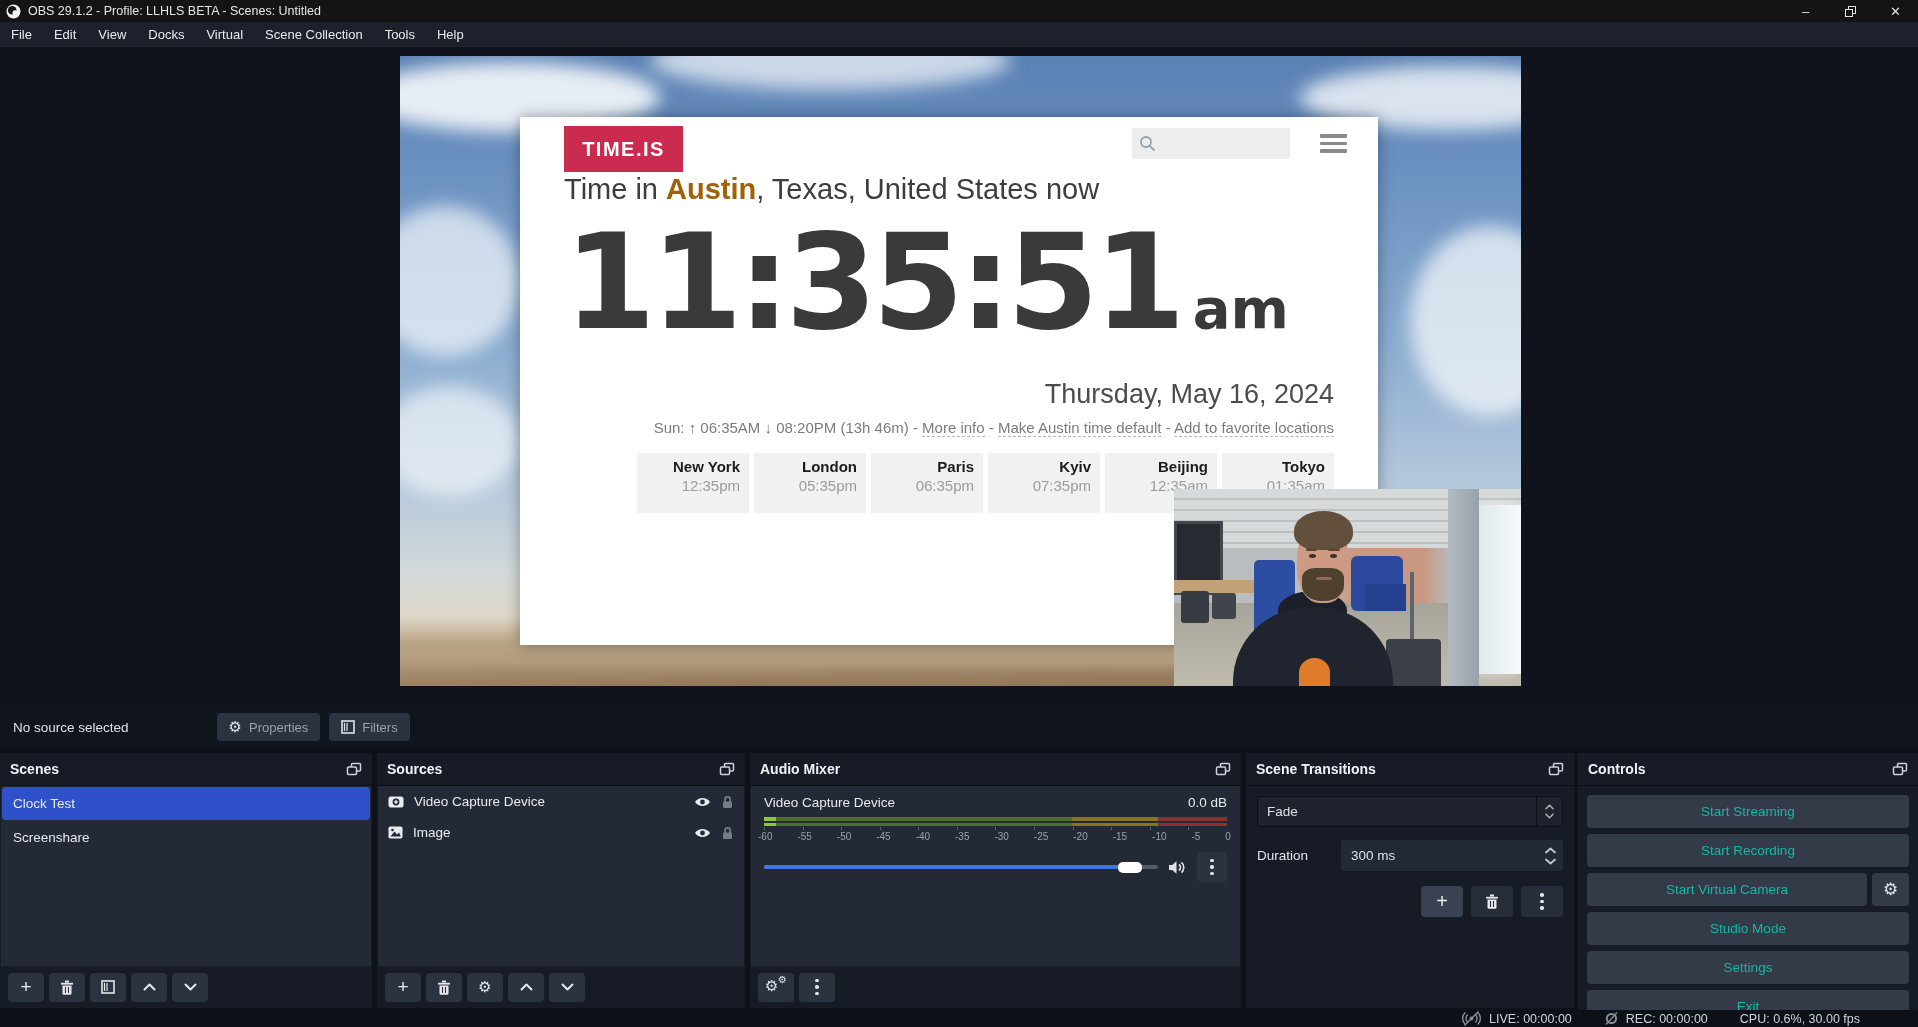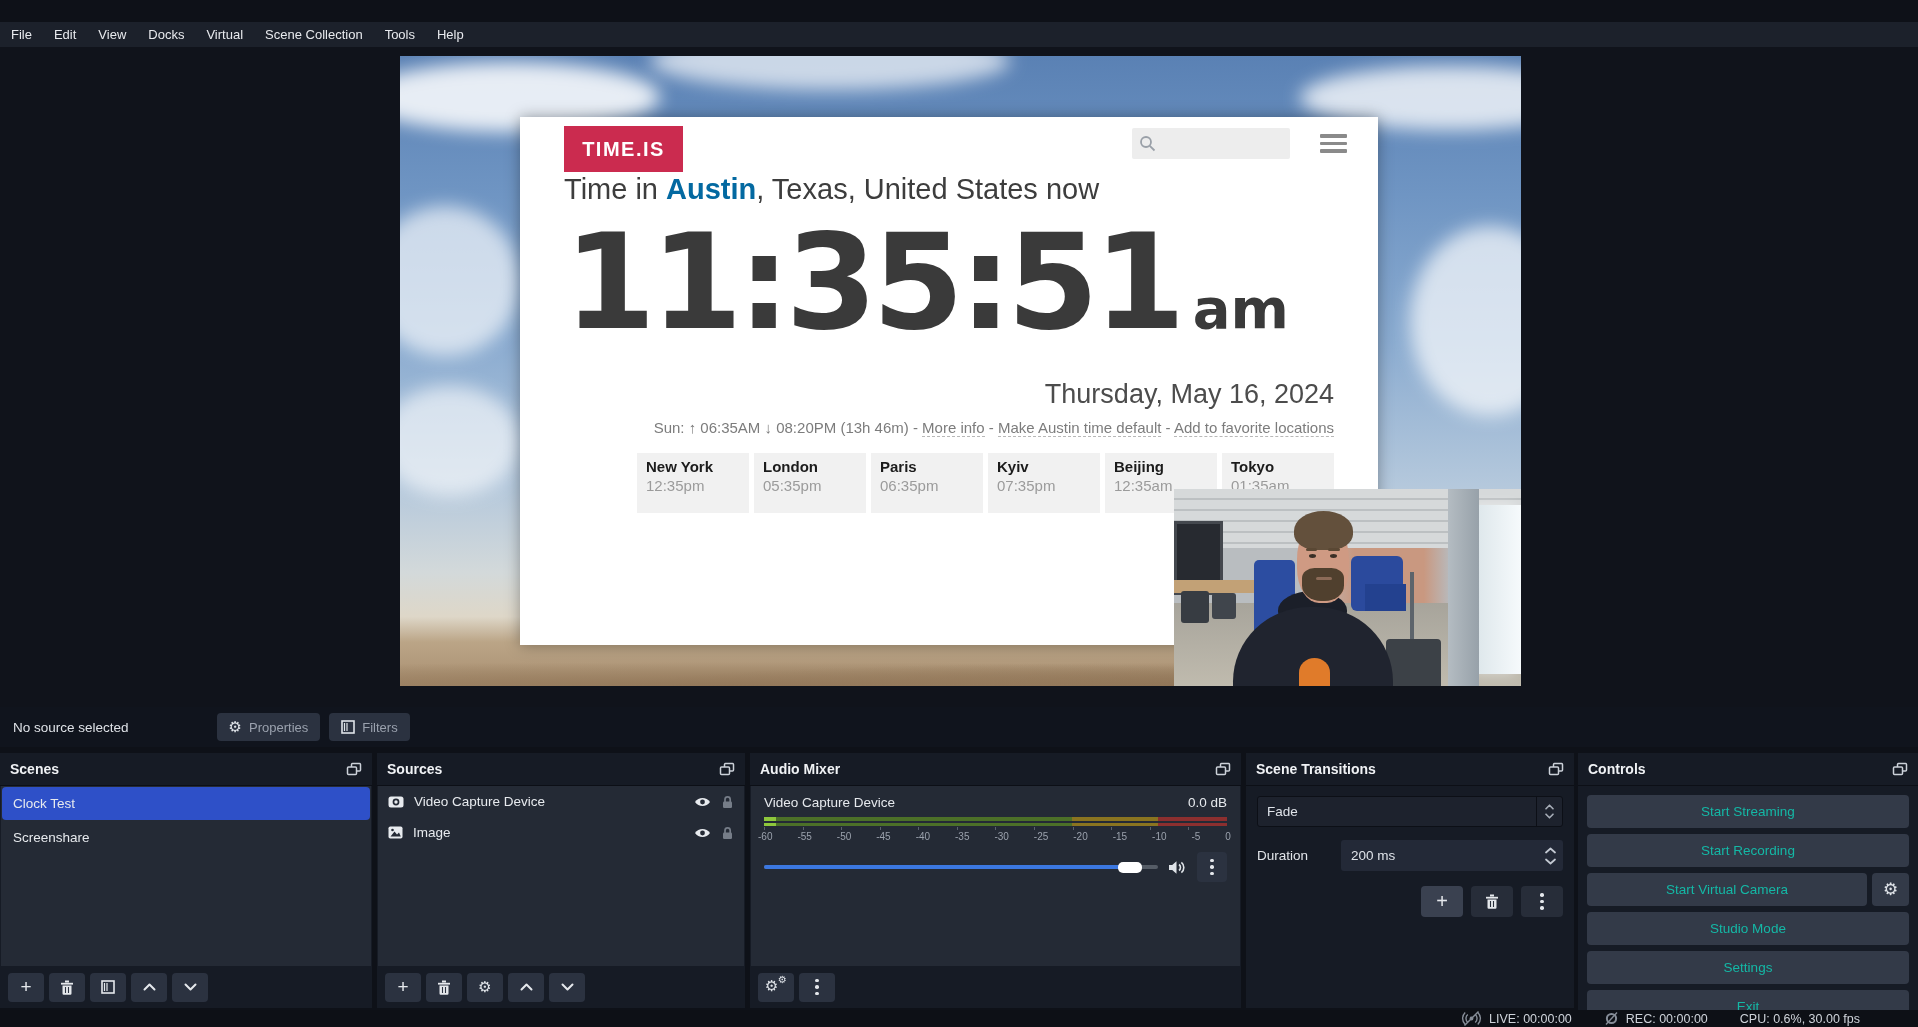--- a/index.html
+++ b/index.html
@@ -30,29 +30,29 @@
   .dune { position:absolute; bottom:0; width:100%; height:34px; background:radial-gradient(120% 120% at 30% 100%, #93785a 0%, rgba(147,120,90,0) 60%), radial-gradient(100% 130% at 75% 100%, #8d7254 0%, rgba(141,114,84,0) 55%); }
 
   
   .webpage { position:absolute; left:120px; top:61px; width:858px; height:528px; background:#fff; box-shadow:0 0 14px rgba(0,0,0,.35); color:#3d3d3d; }
   .ti-logo { position:absolute; left:44px; top:9px; width:119px; height:46px; background:#cb2b4f; color:#fff; display:flex; align-items:center; justify-content:center; font-size:20px; font-weight:bold; letter-spacing:1.5px; }
   .ti-search { position:absolute; left:612px; top:11px; width:158px; height:31px; background:#ededed; border:none; border-radius:2px; display:flex; align-items:center; padding-left:7px; }
   .ti-search input { border:none; background:transparent; outline:none; width:120px; font-size:14px; }
   .ti-burger { position:absolute; left:800px; top:17px; width:27px; display:flex; flex-direction:column; gap:4px; }
   .ti-burger div { height:3.5px; background:#8a8a8a; border-radius:1px; }
   .ti-heading { position:absolute; left:44px; top:56px; font-size:29px; color:#3d3d3d; white-space:nowrap; }
-  .ti-heading b { font-weight:800; color:#0369a1; }
+  .ti-heading b { font-weight:800; color:#a16207; }
   .ti-clock { position:absolute; left:44px; top:96px; display:flex; align-items:baseline; color:#3a3a3a; }
   .ti-time { font-size:132px; font-weight:bold; letter-spacing:-5px; line-height:1.05; font-family:"DejaVu Sans",sans-serif; }
   .ti-ampm { font-size:56px; font-weight:bold; margin-left:12px; font-family:"DejaVu Sans",sans-serif; }
   .ti-date { position:absolute; right:44px; top:262px; font-size:27px; color:#4c4c4c; }
   .ti-sun { position:absolute; right:44px; top:302px; font-size:15px; color:#7c7c7c; white-space:nowrap; }
   .ti-link { color:#7c7c7c; text-decoration:none; border-bottom:1px dashed #b8b8b8; cursor:pointer; }
   .ti-cities { position:absolute; right:44px; top:336px; display:flex; gap:5px; }
-  .ti-city { width:112px; height:60px; background:#f1f1f1; padding:5px 9px; }
+  .ti-city { width:112px; height:60px; background:#f1f1f1; padding:5px 9px; text-align:right; }
   .ti-city .n { font-size:15px; font-weight:bold; color:#1c1c1c; line-height:1.25; }
   .ti-city .t { font-size:15px; color:#9b9b9b; line-height:1.25; }
 
   
   .webcam { position:absolute; left:774px; top:433px; width:347px; height:197px; overflow:hidden; background:#c6c9cb; }
   .webcam div { position:absolute; }
   .wc-ceiling { left:0; top:0; width:100%; height:36%; background:repeating-linear-gradient(180deg,#d6d9da 0 9px,#bcc0c2 9px 11px); }
   .wc-wall { left:0; top:30%; width:100%; height:34%; background:linear-gradient(90deg,#b9bdc0 0 40%,#c99880 52% 72%,#b7bcc0 80%); }
   .wc-floor { left:0; top:58%; width:100%; height:42%; background:linear-gradient(180deg,#a7a49b,#c0bbae); }
   .wc-window-r { left:88%; top:8%; width:12%; height:86%; background:linear-gradient(90deg,#dfe8ec,#f6fafc); box-shadow:-6px 0 12px rgba(255,255,255,.5); }
@@ -147,20 +147,40 @@
   
   .statusbar { position:absolute; left:0; top:1010px; width:1918px; height:17px; background:#0d1016; display:flex; align-items:center; justify-content:flex-end; padding-right:58px; gap:9px; color:#ced3da; font-size:12.5px; }
   .statusbar .sb-item { display:flex; align-items:center; gap:7px; }
   .sb-gap { width:14px; }
 </style>
 </head>
 <body>
 
 <div class="app">
 
+  <div class="titlebar">
+    <span class="logo">
+      <svg width="15" height="15">
+          <circle cx="7.5" cy="7.5" r="7" fill="#f2f2f2"></circle>
+          <circle cx="6.2" cy="6.3" r="4.3" fill="#141414"></circle>
+          <circle cx="9.2" cy="9" r="2.7" fill="#f2f2f2"></circle>
+        </svg>
+    </span>
+    <span>OBS 29.1.2 - Profile: LLHLS BETA - Scenes: Untitled</span>
+    <div class="win-controls">
+      <span class="win-btn">–</span>
+      <span class="win-btn">
+        <svg width="11" height="11">
+            <rect x="3.5" y="0.5" width="7" height="7" fill="none" stroke="#e0e0e0"></rect>
+            <rect x="0.5" y="3.5" width="7" height="7" fill="#141414" stroke="#e0e0e0"></rect>
+          </svg>
+      </span>
+      <span class="win-btn">✕</span>
+    </div>
+  </div>
 
   <div class="menubar">
     <span class="menu-item">File</span>
     <span class="menu-item">Edit</span>
     <span class="menu-item">View</span>
     <span class="menu-item">Docks</span>
     <span class="menu-item">Virtual</span>
     <span class="menu-item">Scene Collection</span>
     <span class="menu-item">Tools</span>
     <span class="menu-item">Help</span>
@@ -483,21 +503,21 @@
                 <polyline points="1,4.8 4.5,1.2 8,4.8" fill="none" stroke="#a7aeb8" stroke-width="1.6" stroke-linecap="round" stroke-linejoin="round"></polyline>
               </svg>
             <svg width="9" height="6">
                 <polyline points="1,1.2 4.5,4.8 8,1.2" fill="none" stroke="#a7aeb8" stroke-width="1.6" stroke-linecap="round" stroke-linejoin="round"></polyline>
               </svg>
           </span>
         </div>
         <div class="duration-row">
           <span class="dlabel">Duration</span>
           <div class="spin">
-            <span class="val">200 ms</span>
+            <span class="val">300 ms</span>
             <span class="arrows">
               <svg width="11" height="7">
                   <polyline points="1,5.5 5.5,1.5 10,5.5" fill="none" stroke="#c3c9d2" stroke-width="1.7" stroke-linecap="round" stroke-linejoin="round"></polyline>
                 </svg>
               <svg width="11" height="7">
                   <polyline points="1,1.5 5.5,5.5 10,1.5" fill="none" stroke="#c3c9d2" stroke-width="1.7" stroke-linecap="round" stroke-linejoin="round"></polyline>
                 </svg>
             </span>
           </div>
         </div>

